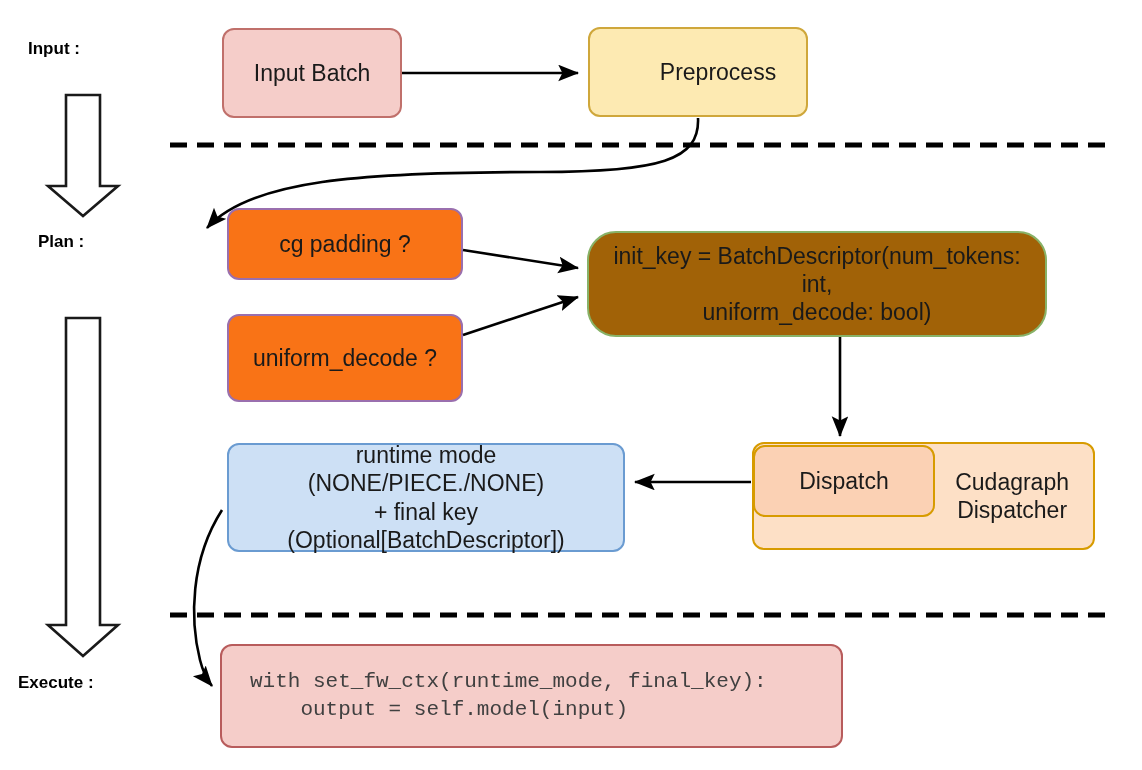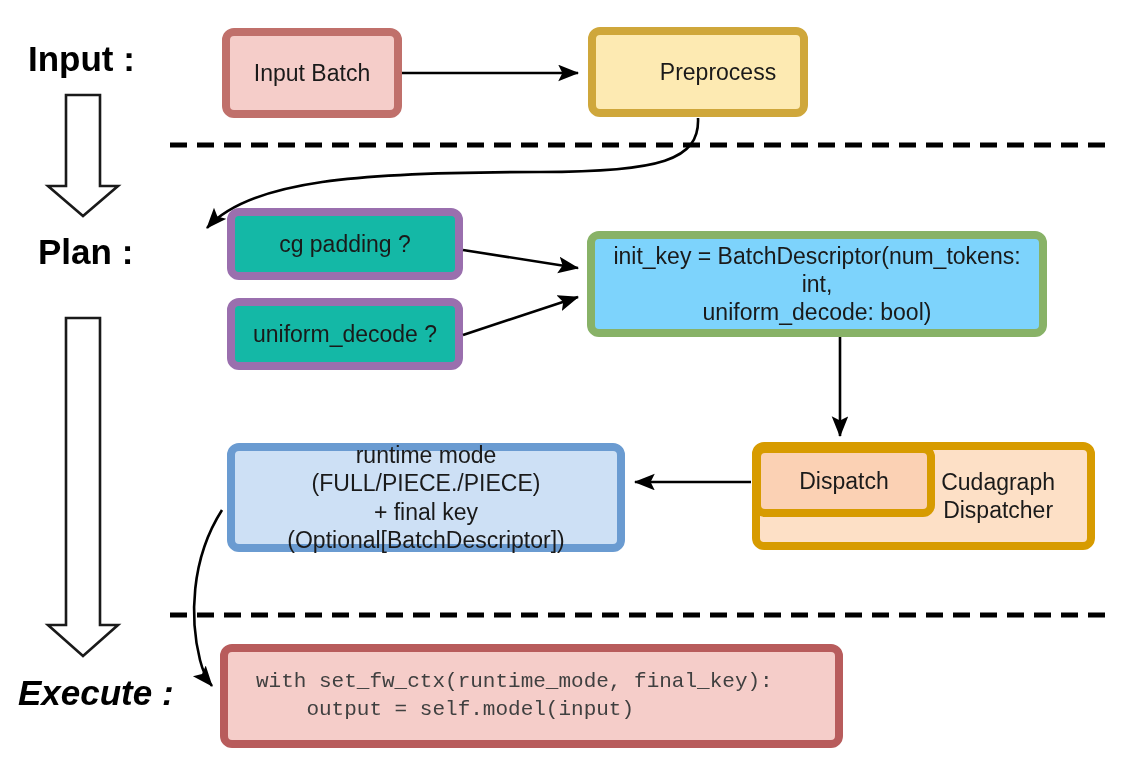--- a/index.html
+++ b/index.html
@@ -12,57 +12,58 @@
     width: 1142px;
     height: 770px;
     background: #ffffff;
     overflow: hidden;
     font-family: "Liberation Sans", sans-serif;
   }
   .stage-label {
     position: absolute;
     font-family: "Liberation Sans", sans-serif;
     font-weight: bold;
-    font-size: 35px;
+    font-size: 17px;
     color: #000000;
     white-space: nowrap;
     letter-spacing: 0px;
     text-align: right;
   }
   .node {
     position: absolute;
     box-sizing: border-box;
     border-radius: 12px;
-    border: 8px solid #1d4ed8;
+    border: 2px solid #1d4ed8;
     display: flex;
     align-items: center;
     justify-content: center;
     text-align: center;
     font-family: "Liberation Sans", sans-serif;
     font-size: 23px;
     color: #1a1a1a;
     line-height: 1.22;
     padding: 2px 8px;
     white-space: pre-line;
   }
   .node.red {
     background: #f5cdc9;
     border-color: #c0706b;
   }
   .node.yellow {
     background: #fdeab2;
     border-color: #cfa73b;
   }
   .node.purple {
-    background: #14b8a6;
+    background: #f97316;
     border-color: #9a6fae;
   }
   .node.green {
-    background: #7dd3fc;
+    background: #a16207;
     border-color: #88b267;
+    border-radius: 29px;
   }
   .node.blue {
     background: #cde0f5;
     border-color: #6a9bd1;
   }
   .node.orange-outer {
     background: #fde0c6;
     border-color: #d79b00;
   }
   .node.orange-inner {
@@ -94,37 +95,37 @@
     pointer-events: none;
   }
 </style>
 </head>
 <body>
 
 <div id="stage">
 
   <div class="stage-label" style="left:28px; top:39px;">Input :</div>
   <div class="stage-label" style="left:38px; top:232px;">Plan :</div>
-  <div class="stage-label" style="left:18px; top:673px;font-style:italic;">Execute :</div>
+  <div class="stage-label" style="left:18px; top:673px;">Execute :</div>
 
   <div class="node red" style="left:222px; top:28px; width:180px; height:90px;">Input Batch</div>
 
   <div class="node yellow" style="left:588px; top:27px; width:220px; height:90px;padding-left:48px;">Preprocess</div>
 
   <div class="node purple" style="left:227px; top:208px; width:236px; height:72px;">cg padding ?</div>
 
-  <div class="node purple" style="left:227px; top:298px; width:236px; height:72px;">uniform_decode ?</div>
+  <div class="node purple" style="left:227px; top:314px; width:236px; height:88px;">uniform_decode ?</div>
 
   <div class="node green" style="left:587px; top:231px; width:460px; height:106px;">init_key = BatchDescriptor(num_tokens: int,
 uniform_decode: bool)</div>
 
-  <div class="node blue" style="left:227px; top:443px; width:398px; height:109px;">runtime mode (FULL/PIECE./PIECE)
+  <div class="node blue" style="left:227px; top:443px; width:398px; height:109px;">runtime mode (NONE/PIECE./NONE)
 + final key (Optional[BatchDescriptor])</div>
 
-  <div class="node orange-outer" style="left:752px; top:442px; width:343px; height:108px; justify-content:flex-end; padding-right:32px;">Cudagraph
+  <div class="node orange-outer" style="left:752px; top:442px; width:343px; height:108px; justify-content:flex-end; padding-right:24px;">Cudagraph
 Dispatcher</div>
 
   <div class="node orange-inner" style="left:753px; top:445px; width:182px; height:72px;">Dispatch</div>
 
   <div class="node code" style="left:220px; top:644px; width:623px; height:104px;padding-left:28px;"><span class="codetext">with set_fw_ctx(runtime_mode, final_key):
     output = self.model(input)</span></div>
 
   <svg class="overlay" viewBox="0 0 1142 770" xmlns="http://www.w3.org/2000/svg">
     <defs>
       <marker id="ah" markerWidth="9" markerHeight="9" refX="7.6" refY="3.2" orient="auto" markerUnits="strokeWidth">

